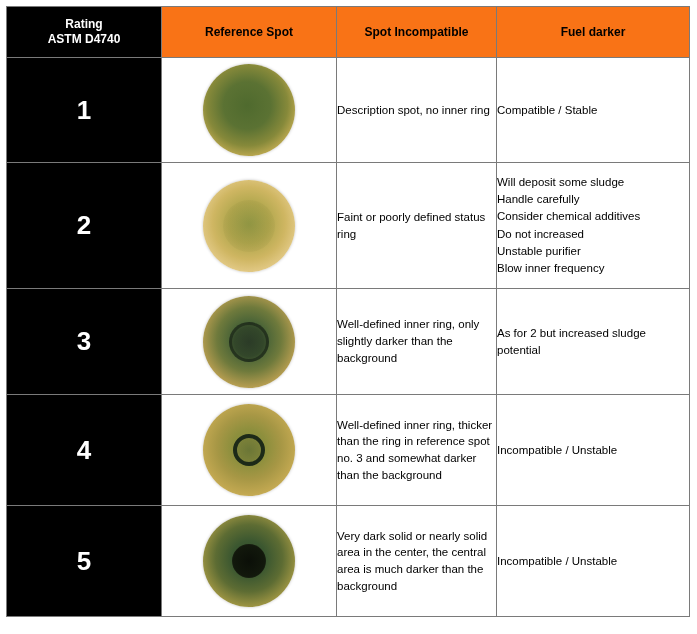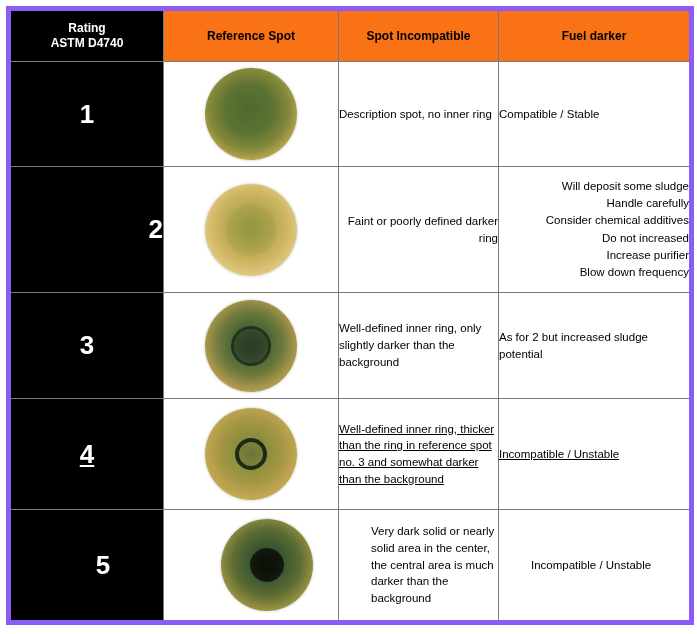--- a/index.html
+++ b/index.html
@@ -16,21 +16,21 @@
   .table-wrap {
     width: 697px;
     height: 634px;
     box-sizing: border-box;
     padding: 6px 8px 6px 6px;
   }
   table.astm {
     border-collapse: collapse;
     table-layout: fixed;
     width: 683px;
-    border: 5px solid #8b5cf6;
+    border: 1px solid #8b5cf6;
   }
   table.astm td, table.astm th {
     border: 1px solid #7a7a7a;
     vertical-align: middle;
     padding: 0;
   }
   
   col.c-rating { width: 155px; }
   col.c-spot   { width: 175px; }
   col.c-desc   { width: 160px; }
@@ -134,24 +134,24 @@
     background:
       radial-gradient(circle at 50% 47%, #2f4a2b 0%, #3b5730 26%, #5d6c33 50%, #9b9342 72%, #cfba6d 90%, #e6d9a8 100%);
   }
   .spot-5 .inner {
     width: 34px; height: 34px;
     background: radial-gradient(circle at 50% 50%, #0b0f08 0%, #12180c 65%, rgba(25,34,18,0.55) 92%, rgba(25,34,18,0) 100%);
   }
 
   
   tr.row-1 td { height: 88px; }
-  tr.row-2 td { height: 125px; text-align: right; }
+  tr.row-2 td { height: 125px; }
   tr.row-3 td { height: 105px; }
-  tr.row-4 td { height: 110px; text-decoration: underline; }
-  tr.row-5 td { height: 110px; padding-left: 32px; }
+  tr.row-4 td { height: 110px; }
+  tr.row-5 td { height: 110px; }
 </style>
 </head>
 <body>
 
 <div class="table-wrap">
   <table class="astm">
     <colgroup>
       <col class="c-rating">
       <col class="c-spot">
       <col class="c-desc">
@@ -181,28 +181,28 @@
         </td>
       </tr>
 
       <tr class="row-2">
         <td class="rating-cell">2</td>
         <td class="spot-cell">
           <div class="spot spot-2">
               <span class="inner"></span>
             </div>
         </td>
-        <td class="desc-cell">Faint or poorly defined darker ring</td>
+        <td class="desc-cell">Faint or poorly defined status ring</td>
         <td class="fuel-cell multi">
           <span class="fuel-line">Will deposit some sludge</span>
           <span class="fuel-line">Handle carefully</span>
           <span class="fuel-line">Consider chemical additives</span>
           <span class="fuel-line">Do not increased</span>
-          <span class="fuel-line">Increase purifier</span>
-          <span class="fuel-line">Blow down frequency</span>
+          <span class="fuel-line">Unstable purifier</span>
+          <span class="fuel-line">Blow inner frequency</span>
         </td>
       </tr>
 
       <tr class="row-3">
         <td class="rating-cell">3</td>
         <td class="spot-cell">
           <div class="spot spot-3">
               <span class="inner"></span>
             </div>
         </td>

